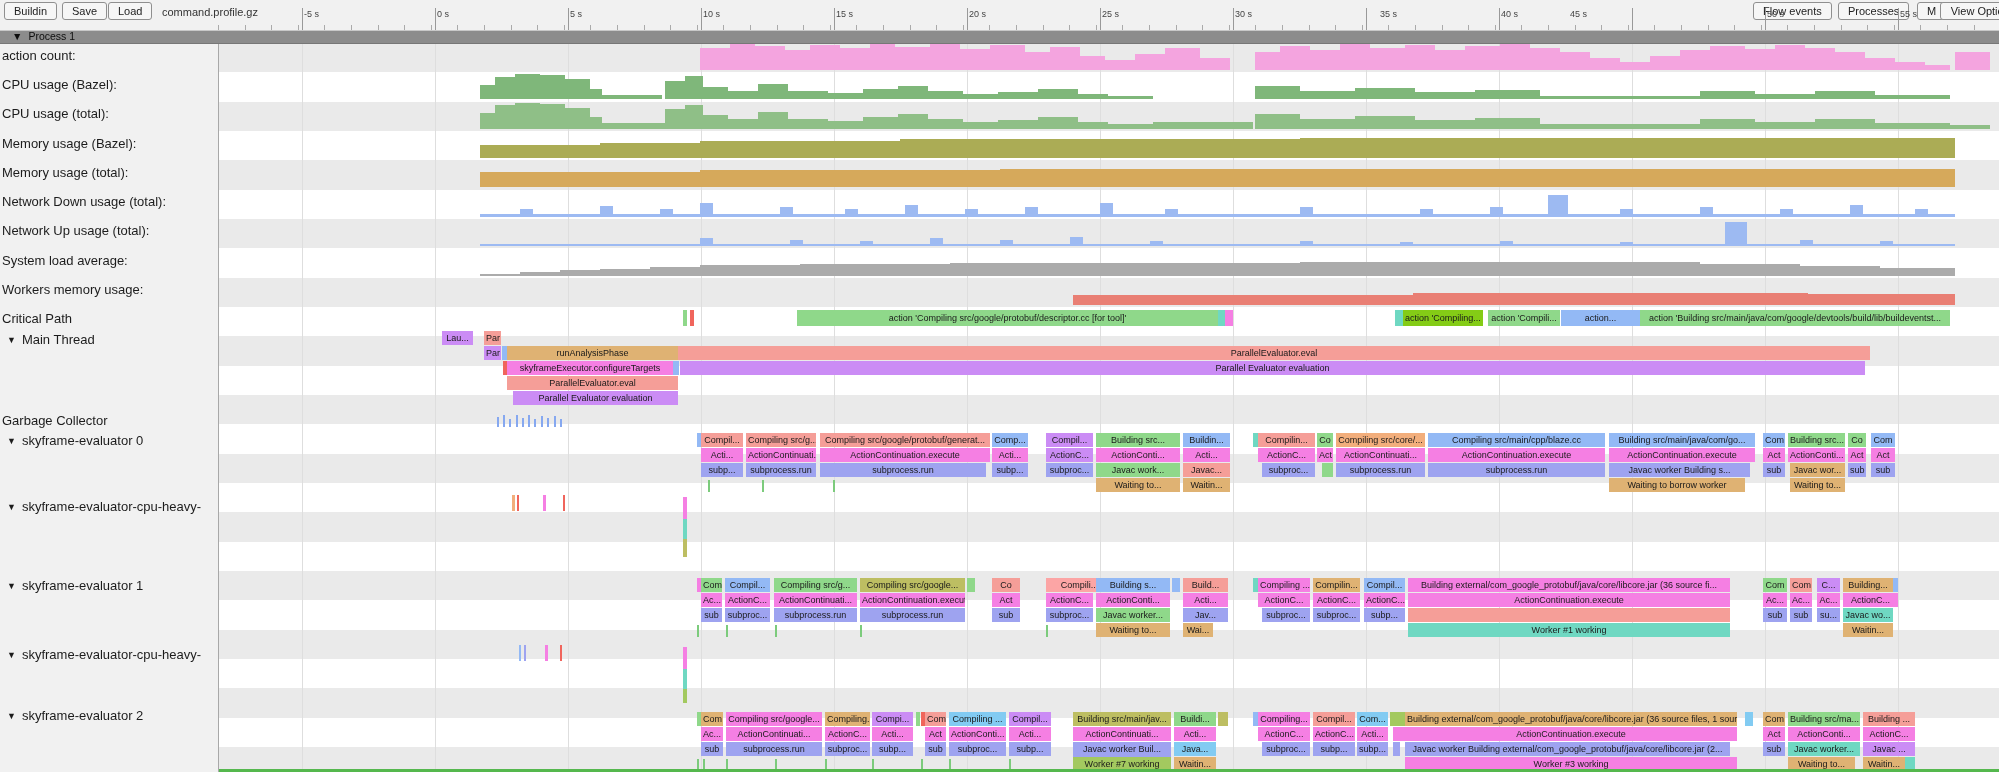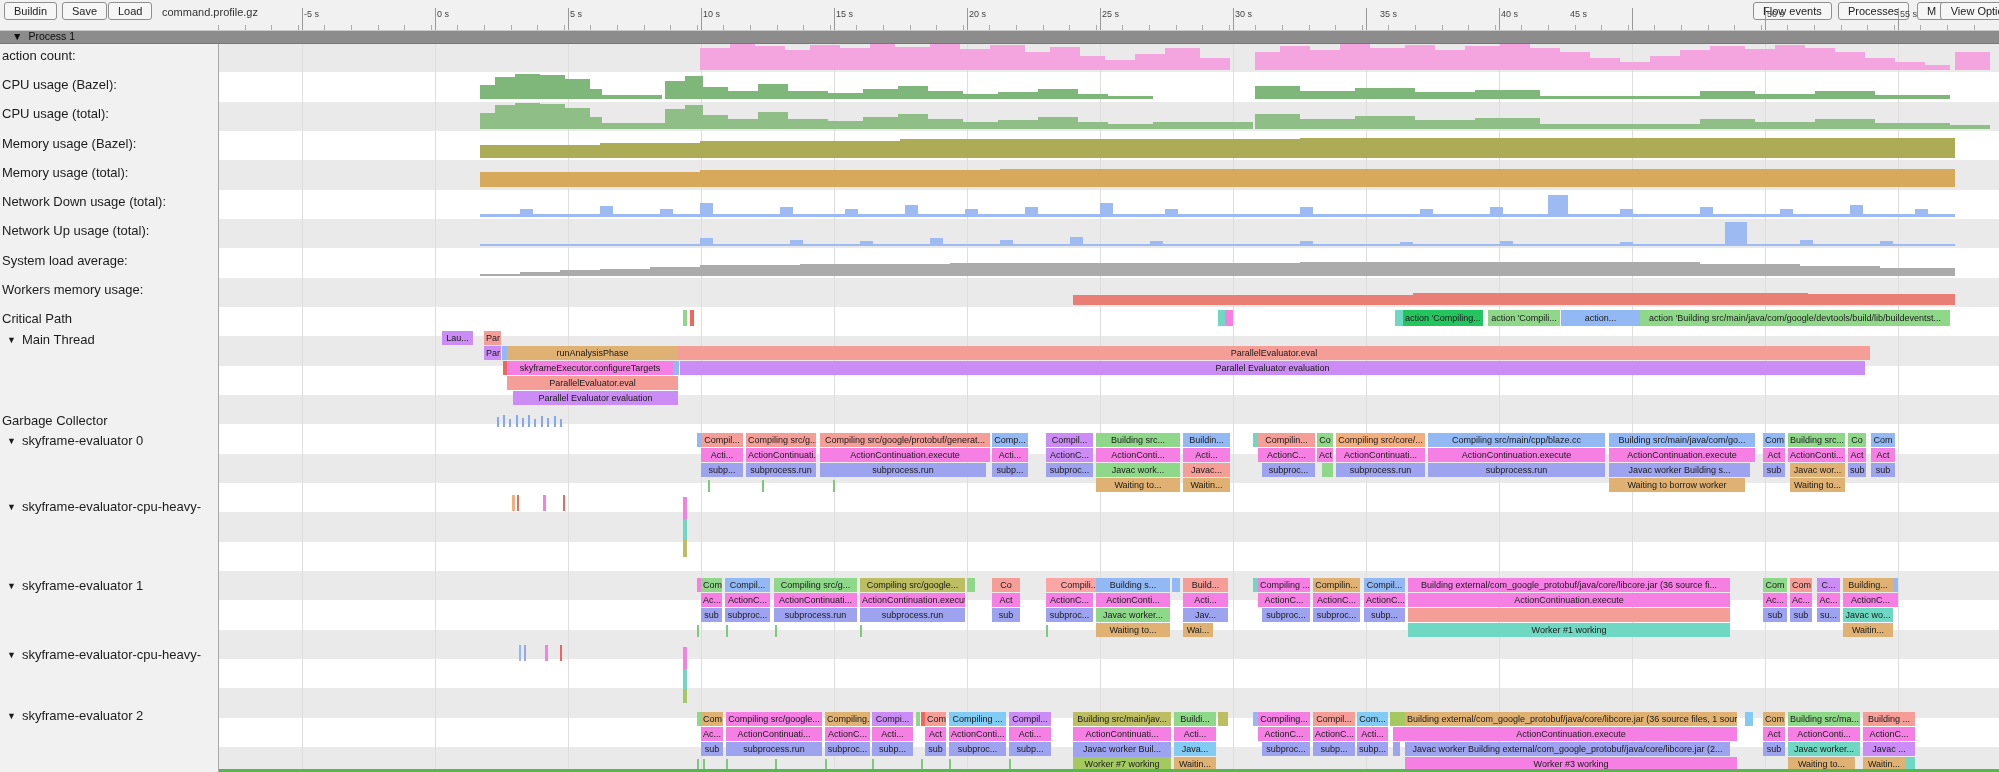--- a/index.html
+++ b/index.html
@@ -326,24 +326,25 @@
       <div class="cbar" style="left: 1300px; top: 219px; width: 200px; height: 14px; background: rgb(171, 171, 171);"></div>
       <div class="cbar" style="left: 1500px; top: 219px; width: 200px; height: 14px; background: rgb(171, 171, 171);"></div>
       <div class="cbar" style="left: 1700px; top: 221px; width: 100px; height: 12px; background: rgb(171, 171, 171);"></div>
       <div class="cbar" style="left: 1800px; top: 223px; width: 80px; height: 10px; background: rgb(171, 171, 171);"></div>
       <div class="cbar" style="left: 1880px; top: 225px; width: 75px; height: 8px; background: rgb(171, 171, 171);"></div>
       <div class="cbar" style="left: 1073px; top: 252px; width: 340px; height: 10px; background: rgb(233, 127, 116);"></div>
       <div class="cbar" style="left: 1413px; top: 250px; width: 395px; height: 12px; background: rgb(233, 127, 116);"></div>
       <div class="cbar" style="left: 1808px; top: 251px; width: 147px; height: 11px; background: rgb(233, 127, 116);"></div>
       <div class="block" style="left: 683px; top: 267px; width: 3px; height: 16px; line-height: 16px; background: rgb(143, 216, 138);"></div>
       <div class="block" style="left: 690px; top: 267px; width: 3px; height: 16px; line-height: 16px; background: rgb(240, 101, 92);"></div>
+      <div class="block" style="left: 797px; top: 267px; width: 421px; height: 16px; line-height: 16px; background: rgb(143, 216, 138);">action 'Compiling src/google/protobuf/descriptor.cc [for tool]'</div>
       <div class="block" style="left: 1218px; top: 267px; width: 7px; height: 16px; line-height: 16px; background: rgb(111, 216, 194);"></div>
       <div class="block" style="left: 1225px; top: 267px; width: 8px; height: 16px; line-height: 16px; background: rgb(245, 127, 227);"></div>
       <div class="block" style="left: 1395px; top: 267px; width: 8px; height: 16px; line-height: 16px; background: rgb(111, 216, 194);"></div>
-      <div class="block" style="left: 1403px; top: 267px; width: 80px; height: 16px; line-height: 16px; background: #22c55e;">action 'Compiling...</div>
+      <div class="block" style="left: 1403px; top: 267px; width: 80px; height: 16px; line-height: 16px; background: #84cc16;">action 'Compiling...</div>
       <div class="block" style="left: 1488px; top: 267px; width: 72px; height: 16px; line-height: 16px; background: rgb(143, 216, 138);">action 'Compili...</div>
       <div class="block" style="left: 1561px; top: 267px; width: 79px; height: 16px; line-height: 16px; background: rgb(147, 185, 245);">action...</div>
       <div class="block" style="left: 1640px; top: 267px; width: 310px; height: 16px; line-height: 16px; background: rgb(143, 216, 138);">action 'Building src/main/java/com/google/devtools/build/lib/buildeventst...</div>
       <div class="block" style="left: 442px; top: 288px; width: 31px; height: 14px; line-height: 14px; background: rgb(203, 140, 245);">Lau...</div>
       <div class="block" style="left: 484px; top: 288px; width: 17px; height: 14px; line-height: 14px; background: rgb(245, 158, 152);">Par</div>
       <div class="block" style="left: 484px; top: 303px; width: 17px; height: 14px; line-height: 14px; background: rgb(203, 140, 245);">Par</div>
       <div class="block" style="left: 502px; top: 303px; width: 5px; height: 14px; line-height: 14px; background: rgb(147, 185, 245);"></div>
       <div class="block" style="left: 507px; top: 303px; width: 171px; height: 14px; line-height: 14px; background: rgb(223, 178, 115);">runAnalysisPhase</div>
       <div class="block" style="left: 678px; top: 303px; width: 1192px; height: 14px; line-height: 14px; background: rgb(245, 158, 152);">ParallelEvaluator.eval</div>
       <div class="block" style="left: 503px; top: 318px; width: 4px; height: 14px; line-height: 14px; background: rgb(240, 101, 92);"></div>

